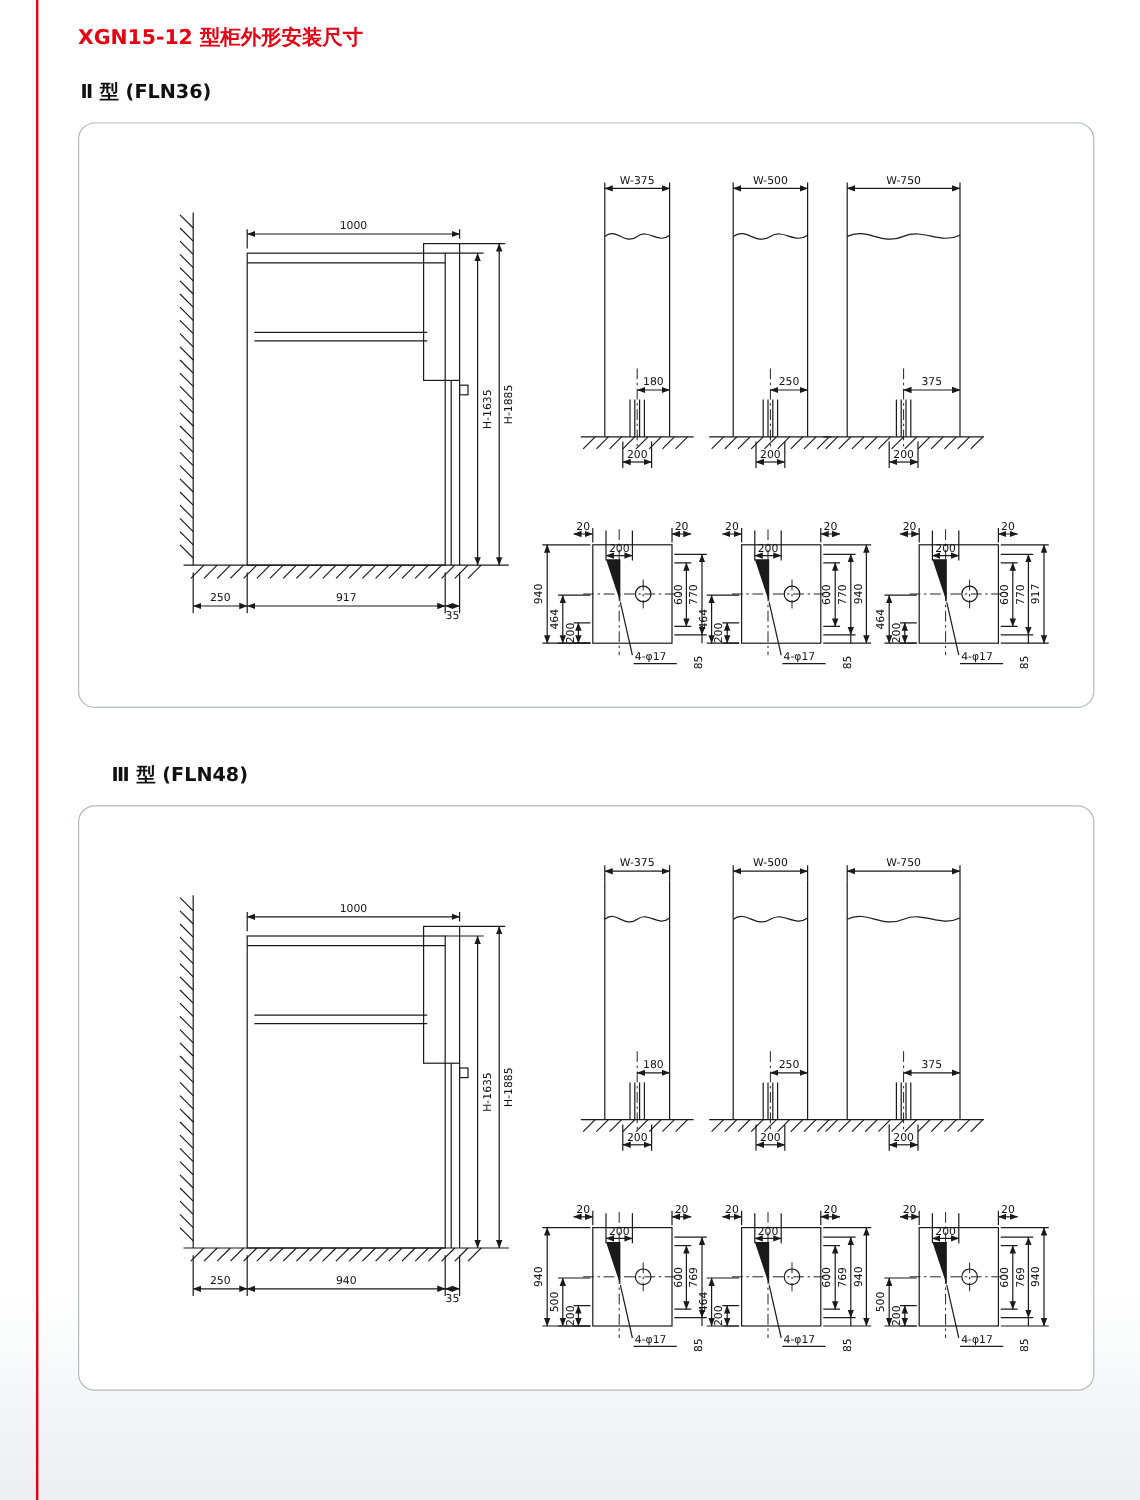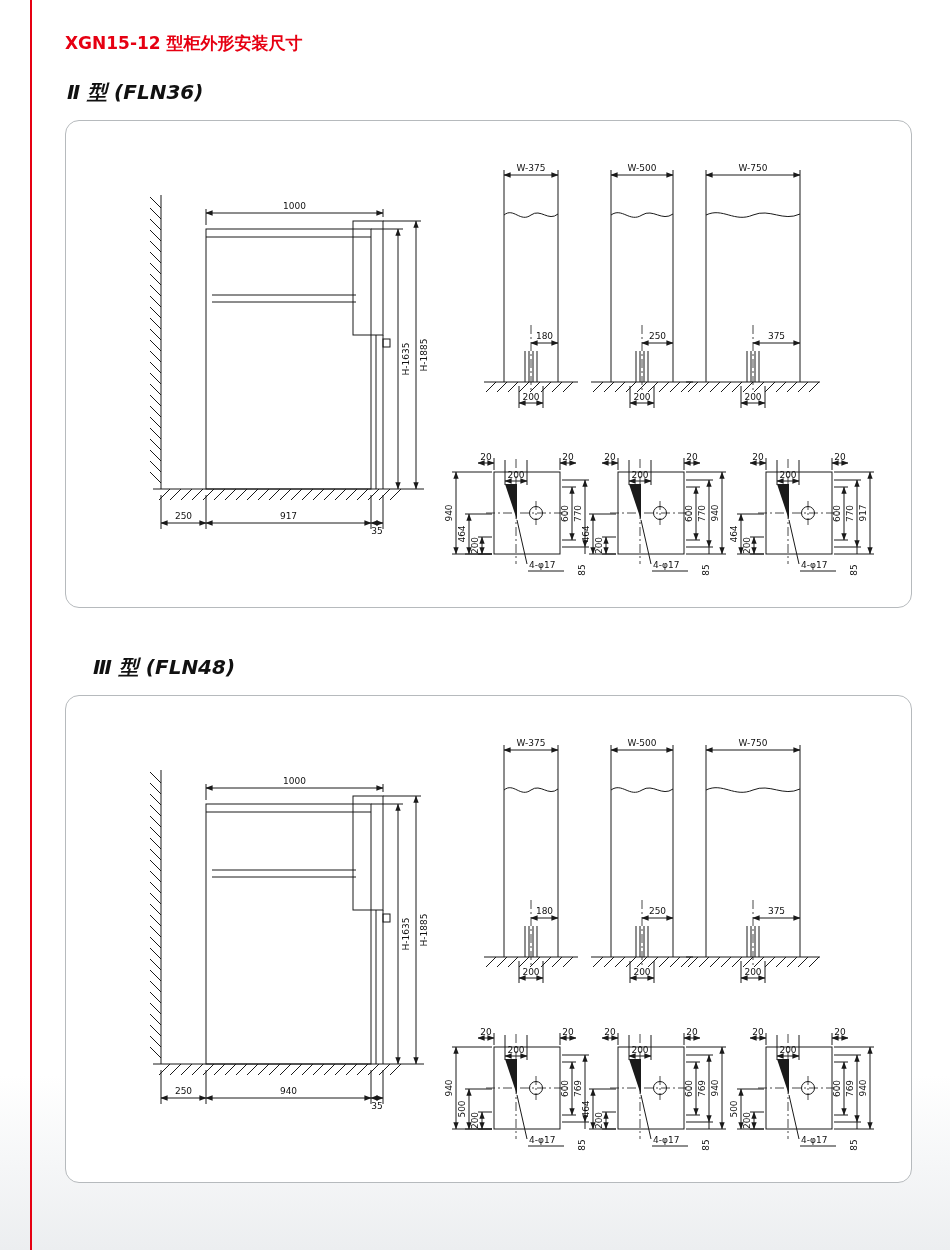--- a/index.html
+++ b/index.html
@@ -2,23 +2,23 @@
 <html><head>
 <meta charset="utf-8">
 <style>
   html,body{margin:0;padding:0;}
   body{
     width:950px;height:1250px;position:relative;overflow:hidden;
     background:linear-gradient(180deg,#ffffff 0%,#ffffff 86%,#eceef0 100%);
     font-family:"DejaVu Sans", sans-serif;color:#111;
   }
   .accent-rule{position:absolute;left:30px;top:0;width:2px;height:1250px;}
-  .content{margin:0 38px 0 65px;padding-top:24px;}
+  .content{margin:0 38px 0 65px;padding-top:12px;}
   .page-title{font-size:17px;font-weight:bold;margin:8px 0 24px 0;}
-  .sec-heading{font-size:20px;font-weight:bold;color:#111;margin:24px 0 14px 2px;font-style:italic;}
+  .sec-heading{font-size:16px;font-weight:bold;color:#111;margin:24px 0 14px 2px;}
   .sec-heading.second{margin-top:46px;margin-left:28px;}
   .panel{
     border:1px solid #b6babd;border-radius:14px;background:#fff;
     padding:16px 0 12px 0;
   }
   .panel svg{display:block;margin:0 auto;}
 </style>
 </head>
 <body>
 

